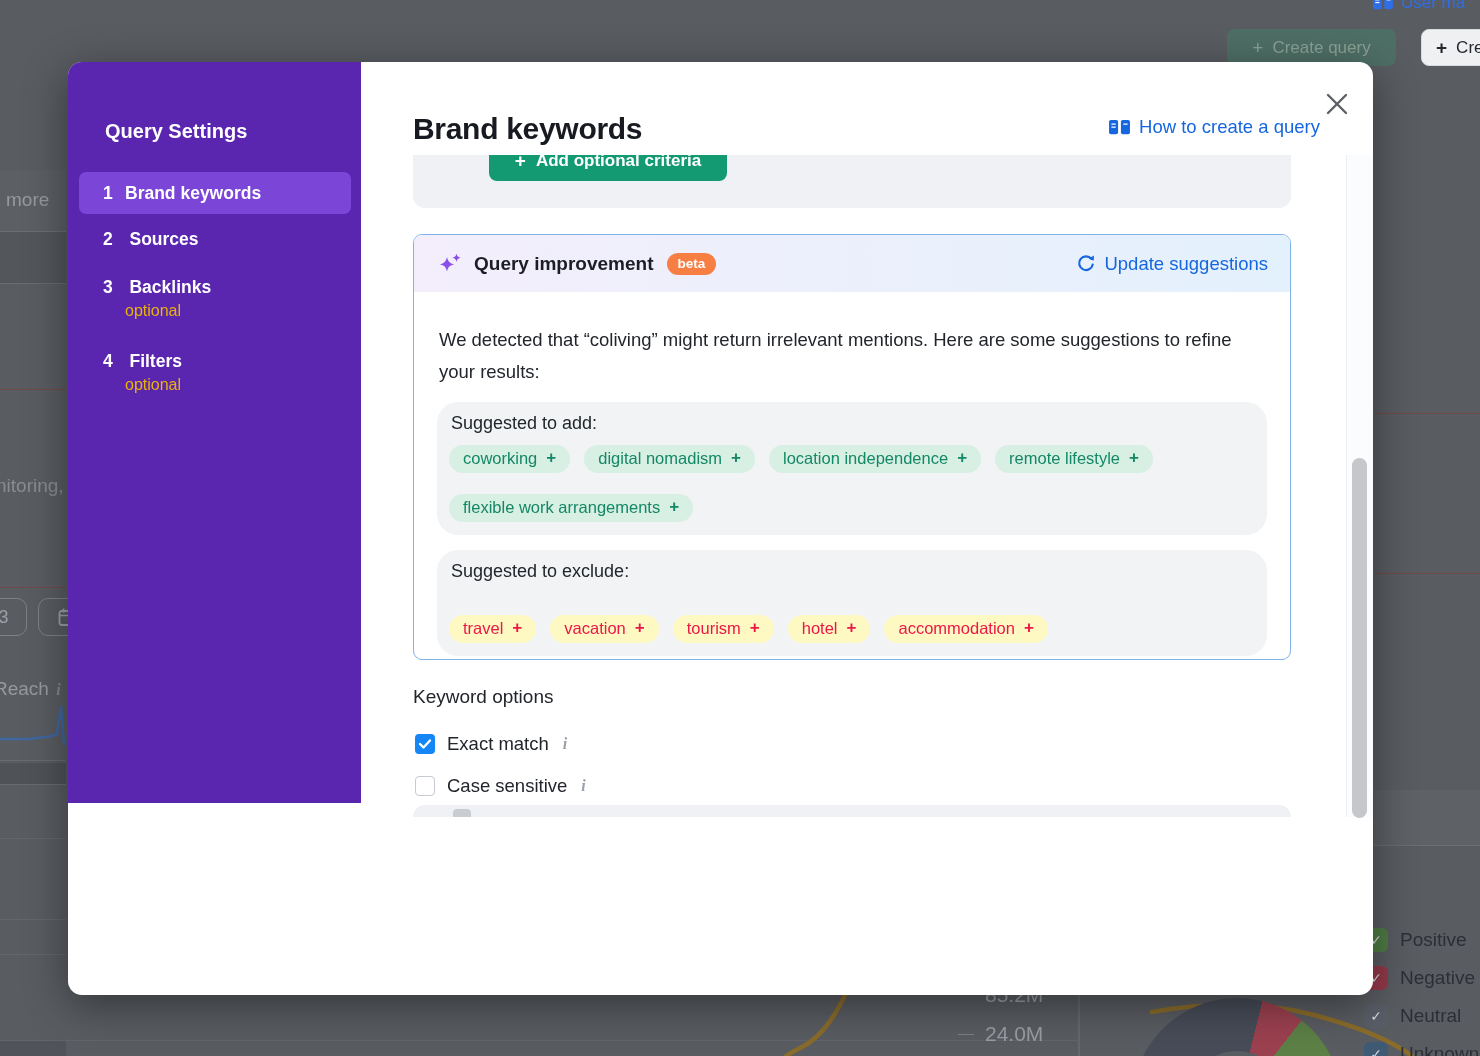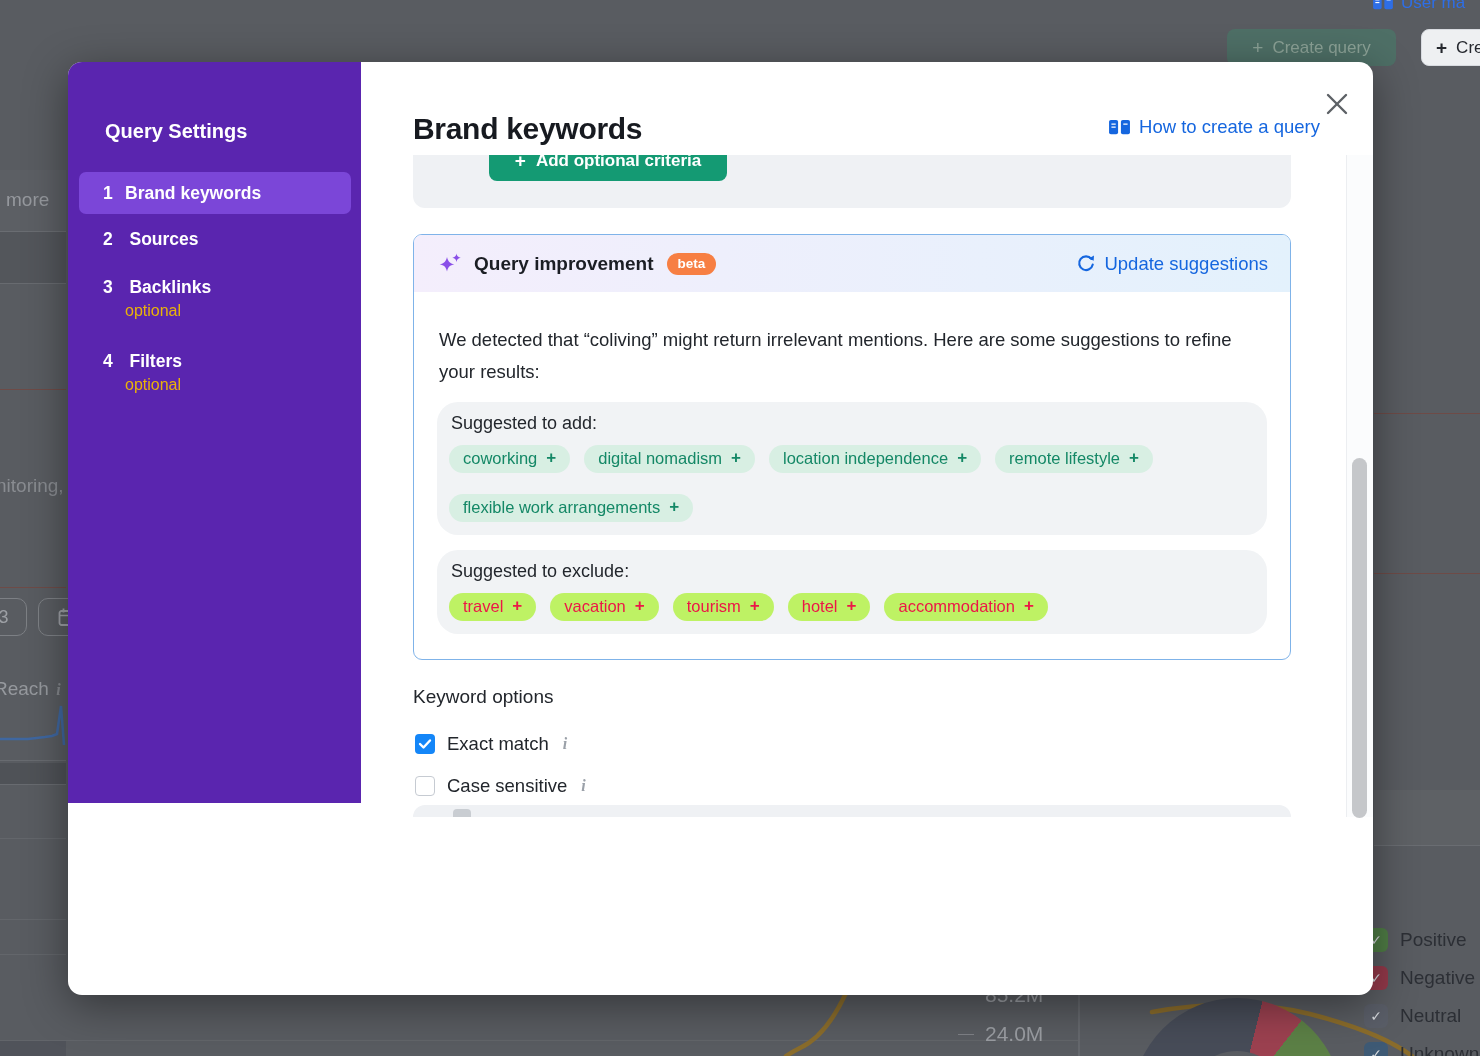--- a/index.html
+++ b/index.html
@@ -65,21 +65,21 @@
   .update-link{margin-left:auto;display:flex;align-items:center;gap:9px;color:#1566df;font-size:18.5px;cursor:pointer;}
   .qi-body{padding:0 23px;}
   .qi-desc{margin:32px 2px 0;font-size:18.5px;line-height:31.5px;color:#22262c;width:820px;}
   .sugg-box{margin-top:15px;background:#f1f3f5;border-radius:21px;padding:11px 12px 13px;}
   .sugg-label{font-size:18px;color:#22262c;margin:0 0 11px 2px;}
   .pill-row{display:flex;flex-wrap:wrap;gap:21px 14px;}
   .pill{display:inline-flex;align-items:center;gap:9px;border-radius:15px;padding:3px 14px 5px;
     font-size:16.5px;font-weight:500;cursor:pointer;}
   .pill .plus{font-weight:700;font-size:17px;}
   .pill.add{background:#d8efe3;color:#148866;}
-  .pill.exclude{background:#bef264;color:#ec1747;}
+  .pill.exclude{background:#fef9c3;color:#ec1747;margin-top:22px;}
 
   .kw-title{position:absolute;left:52px;top:531px;font-size:19px;color:#22262c;}
   .kw-row{position:absolute;left:54px;display:flex;align-items:center;gap:12px;height:26px;}
   .checkbox{width:20px;height:20px;border-radius:4px;box-sizing:border-box;display:flex;align-items:center;justify-content:center;cursor:pointer;}
   .checkbox.checked{background:#1486f8;}
   .checkbox.unchecked{background:#ffffff;border:1.5px solid #c6cbd2;}
   .kw-label{font-size:18.5px;color:#22262c;}
   .info-i{font-family:"Liberation Serif",serif;font-style:italic;font-weight:700;font-size:16px;color:#9ba1a9;cursor:pointer;padding:0 2px;}
   .bottom-strip{position:absolute;left:52px;top:650px;width:878px;height:12px;background:#eff1f4;border-radius:12px 12px 0 0;}
   .strip-blob{position:absolute;left:40px;top:4px;width:18px;height:8px;border-radius:4px 4px 0 0;background:#c9cdd2;}

